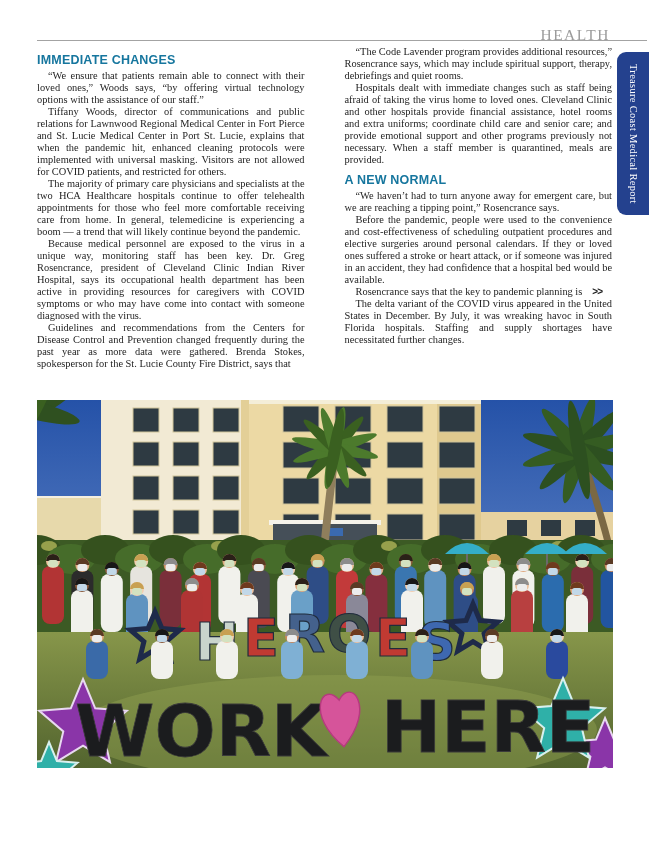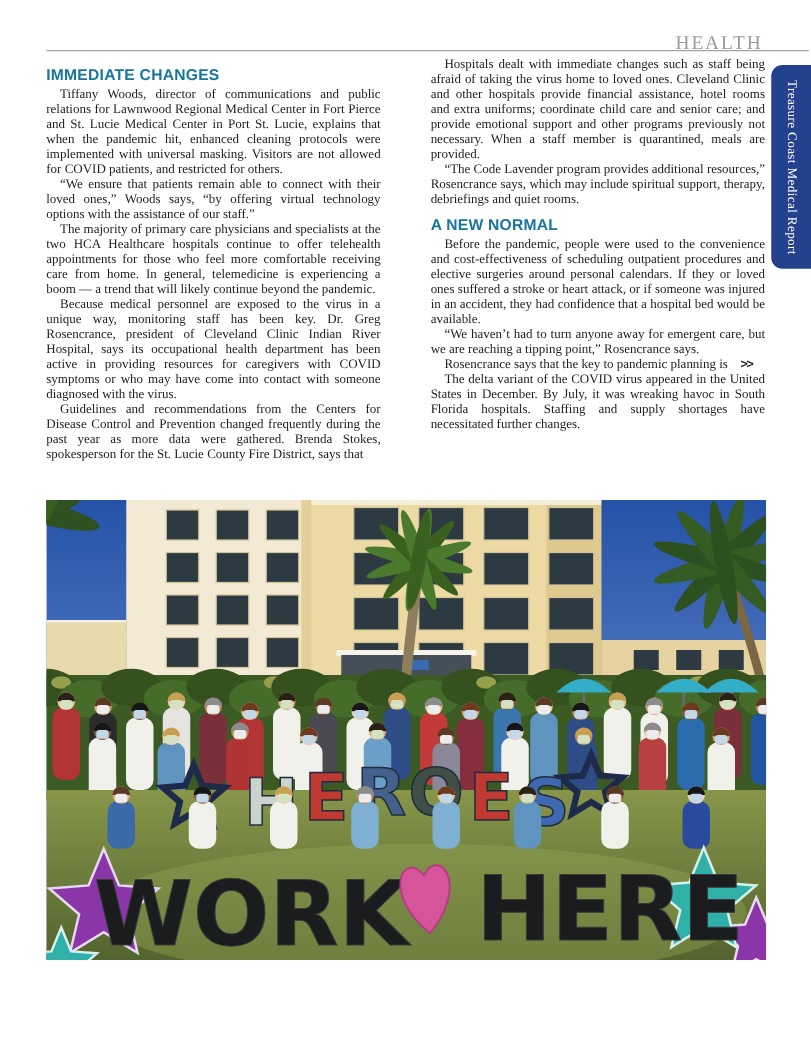--- a/index.html
+++ b/index.html
@@ -42,32 +42,32 @@
 <div class="page">
 
   <div class="header-rule"></div>
   <div class="health">HEALTH</div>
 
   <div class="side-tab">Treasure Coast Medical Report</div>
 
   <div class="columns">
     <div class="col col-left">
       <h3>IMMEDIATE CHANGES</h3>
+      <p>“We ensure that patients remain able to connect with their loved ones,” Woods says, “by offering virtual technology options with the assistance of our staff.”</p>
       <p>Tiffany Woods, director of communications and public relations for Lawnwood Regional Medical Center in Fort Pierce and St. Lucie Medical Center in Port St. Lucie, explains that when the pandemic hit, enhanced cleaning protocols were implemented with universal masking. Visitors are not allowed for COVID patients, and restricted for others.</p>
-      <p>“We ensure that patients remain able to connect with their loved ones,” Woods says, “by offering virtual technology options with the assistance of our staff.”</p>
       <p>The majority of primary care physicians and specialists at the two HCA Healthcare hospitals continue to offer telehealth appointments for those who feel more comfortable receiving care from home. In general, telemedicine is experiencing a boom — a trend that will likely continue beyond the pandemic.</p>
       <p>Because medical personnel are exposed to the virus in a unique way, monitoring staff has been key. Dr. Greg Rosencrance, president of Cleveland Clinic Indian River Hospital, says its occupational health department has been active in providing resources for caregivers with COVID symptoms or who may have come into contact with someone diagnosed with the virus.</p>
       <p>Guidelines and recommendations from the Centers for Disease Control and Prevention changed frequently during the past year as more data were gathered. Brenda Stokes, spokesperson for the St. Lucie County Fire District, says that</p>
     </div>
     <div class="col">
+      <p>“The Code Lavender program provides additional resources,” Rosencrance says, which may include spiritual support, therapy, debriefings and quiet rooms.</p>
       <p>Hospitals dealt with immediate changes such as staff being afraid of taking the virus home to loved ones. Cleveland Clinic and other hospitals provide financial assistance, hotel rooms and extra uniforms; coordinate child care and senior care; and provide emotional support and other programs previously not necessary. When a staff member is quarantined, meals are provided.</p>
-      <p>“The Code Lavender program provides additional resources,” Rosencrance says, which may include spiritual support, therapy, debriefings and quiet rooms.</p>
       <h3 class="second">A NEW NORMAL</h3>
+      <p>“We haven’t had to turn anyone away for emergent care, but we are reaching a tipping point,” Rosencrance says.</p>
       <p>Before the pandemic, people were used to the convenience and cost-effectiveness of scheduling outpatient procedures and elective surgeries around personal calendars. If they or loved ones suffered a stroke or heart attack, or if someone was injured in an accident, they had confidence that a hospital bed would be available.</p>
-      <p>“We haven’t had to turn anyone away for emergent care, but we are reaching a tipping point,” Rosencrance says.</p>
       <p><span>Rosencrance says that the key to pandemic planning is</span><span class="more">&gt;&gt;</span></p>
       <p>The delta variant of the COVID virus appeared in the United States in December. By July, it was wreaking havoc in South Florida hospitals. Staffing and supply shortages have necessitated further changes.</p>
     </div>
   </div>
 
   <div class="photo">
     <svg id="photo-svg" width="576" height="380" viewBox="0 0 576 380">
       <defs>
         <linearGradient id="sky" x1="0" y1="0" x2="0" y2="1">
           <stop offset="0" stop-color="#2552a8"></stop>

